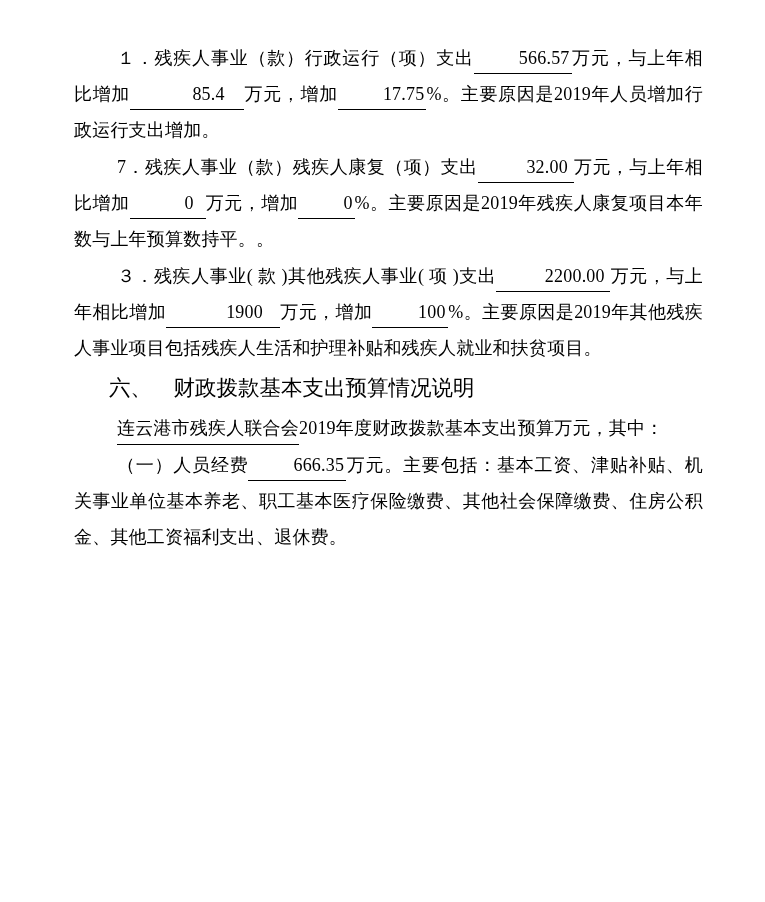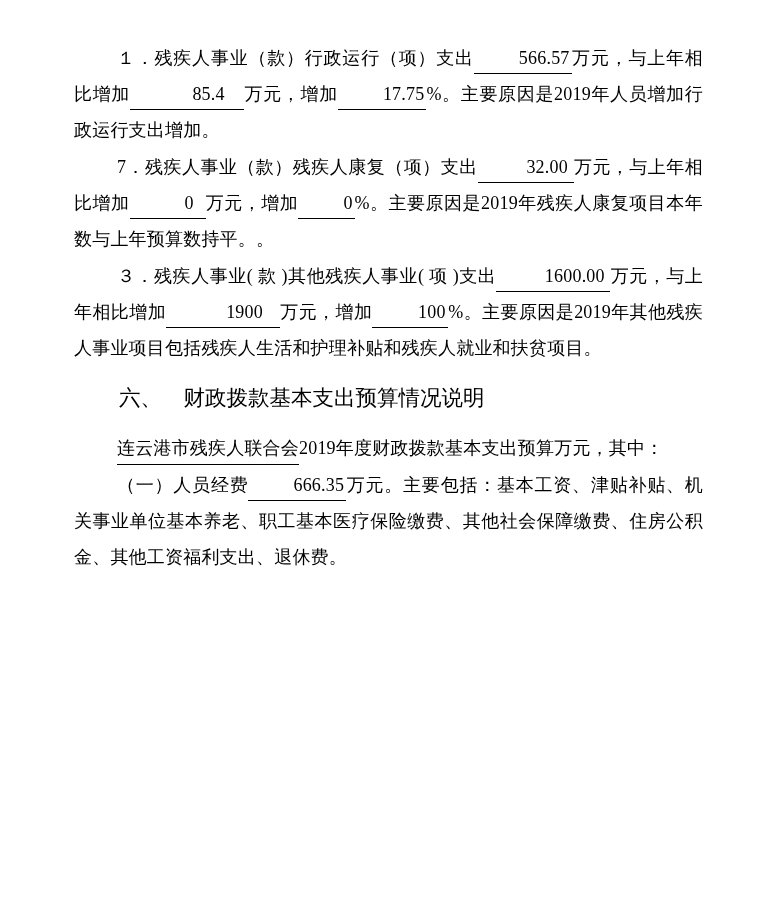--- a/index.html
+++ b/index.html
@@ -46,28 +46,28 @@
   .b-lg { min-width: 110px; }
   .b-xl { min-width: 128px; }
   .uline {
     border-bottom: 1.3px solid #000;
     padding-bottom: 6px;
   }
   .heading {
     font-size: 21.5px;
     line-height: 36px;
     text-indent: 43px;
-    margin: 14px;
+    margin: 4px;
   }
 </style>
 </head>
 <body>
 
 <div class="page">
   <div id="content">
       <div class="para indent"><span>１．残疾人事业（款）行政运行（项）支出</span><span class="blank b-md">566.57</span><span>万元，与上年相比增加</span><span class="blank b-lg">85.4</span><span>万元，增加</span><span class="blank b-sm">17.75</span><span>%。主要原因是2019年人员增加行政运行支出增加。</span></div>
       <div class="para indent"><span>7．残疾人事业（款）残疾人康复（项）支出</span><span class="blank b-md">32.00</span><span>万元，与上年相比增加</span><span class="blank b-sm">0</span><span>万元，增加</span><span class="blank b-xs">0</span><span>%。主要原因是2019年残疾人康复项目本年数与上年预算数持平。。</span></div>
-      <div class="para indent"><span>３．残疾人事业( 款 )其他残疾人事业( 项 )支出</span><span class="blank b-lg">1600.00</span><span>万元，与上年相比增加</span><span class="blank b-lg">1900</span><span>万元，增加</span><span class="blank b-sm">100</span><span>%。主要原因是2019年其他残疾人事业项目包括残疾人生活和护理补贴和残疾人就业和扶贫项目。</span></div>
+      <div class="para indent"><span>３．残疾人事业( 款 )其他残疾人事业( 项 )支出</span><span class="blank b-lg">2200.00</span><span>万元，与上年相比增加</span><span class="blank b-lg">1900</span><span>万元，增加</span><span class="blank b-sm">100</span><span>%。主要原因是2019年其他残疾人事业项目包括残疾人生活和护理补贴和残疾人就业和扶贫项目。</span></div>
       <div class="heading"><span>六、　财政拨款基本支出预算情况说明</span></div>
       <div class="para indent"><span class="uline">连云港市残疾人联合会</span><span>2019年度财政拨款基本支出预算</span><span>万元，其中：</span></div>
       <div class="para indent"><span>（一）人员经费</span><span class="blank b-md">666.35</span><span>万元。主要包括：基本工资、津贴补贴、机关事业单位基本养老、职工基本医疗保险缴费、其他社会保障缴费、住房公积金、其他工资福利支出、退休费。</span></div>
     </div>
 </div>
 
 </body></html>

